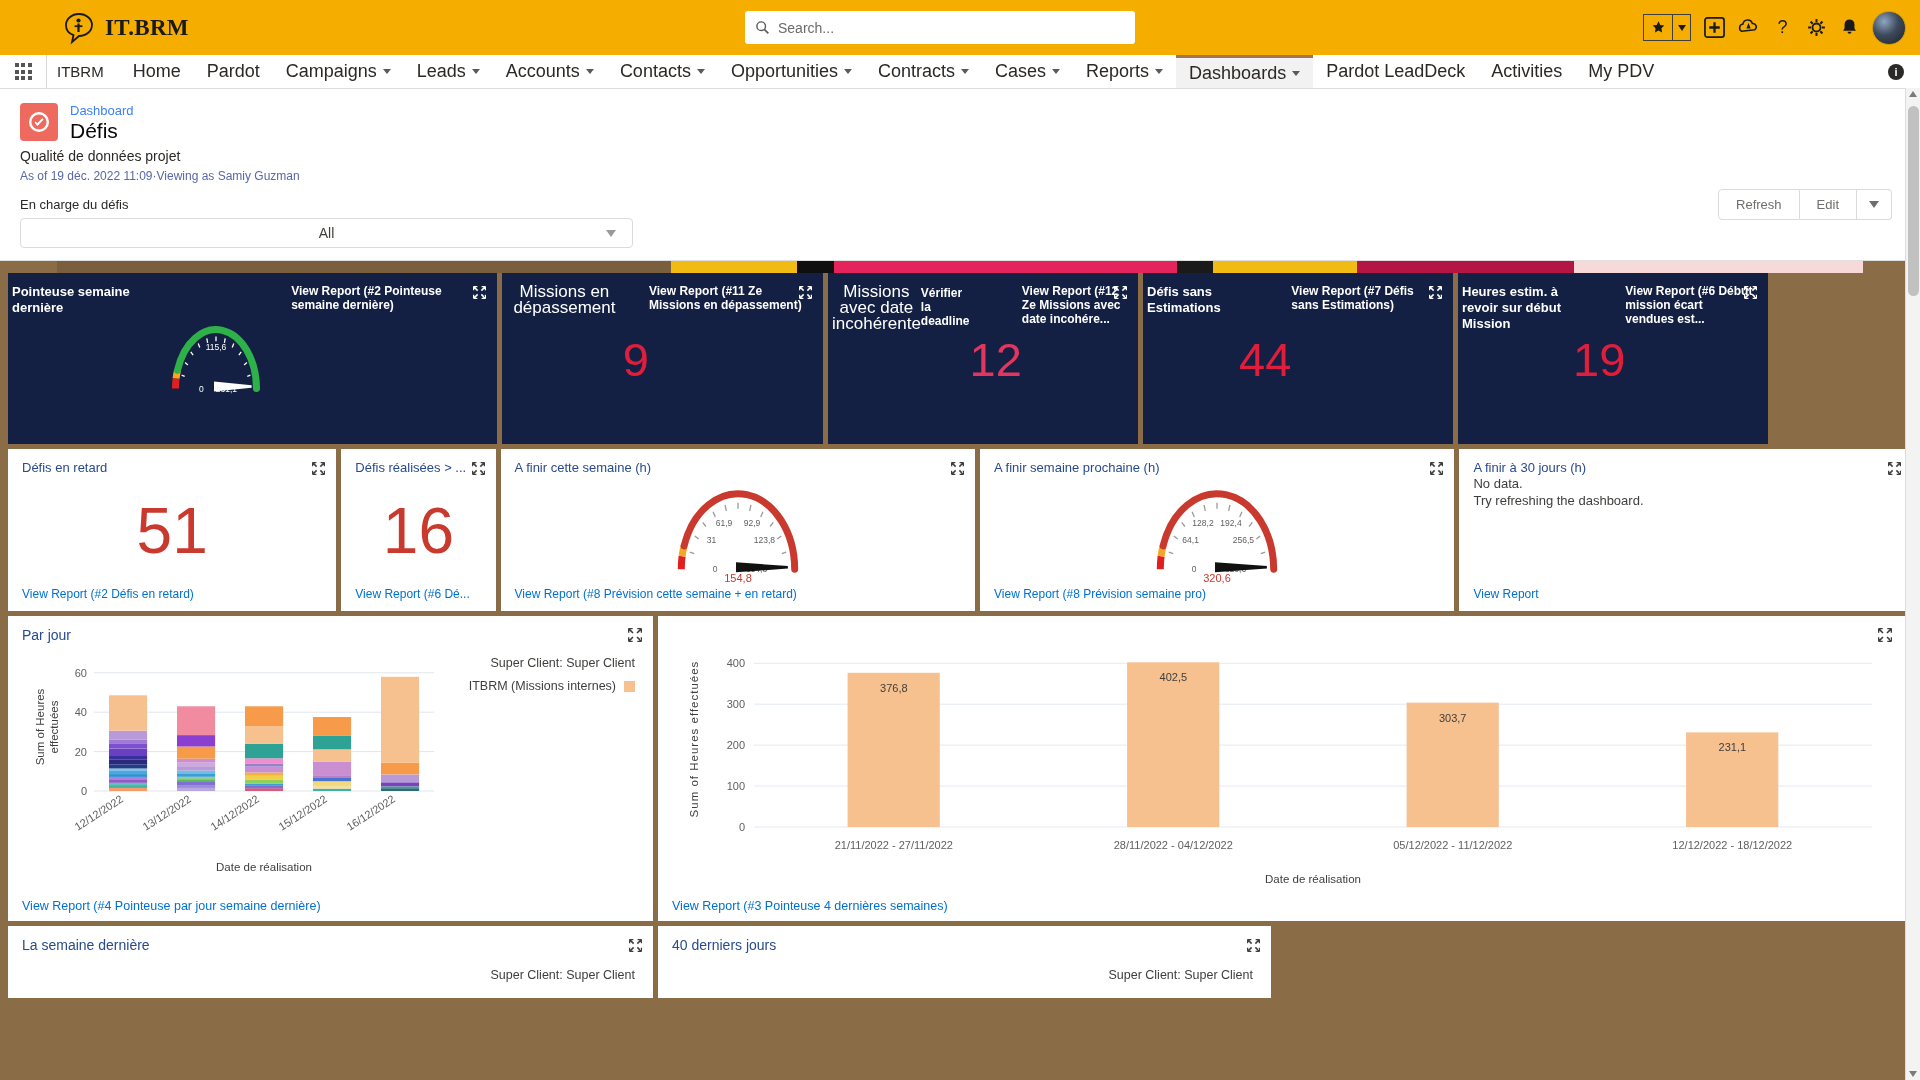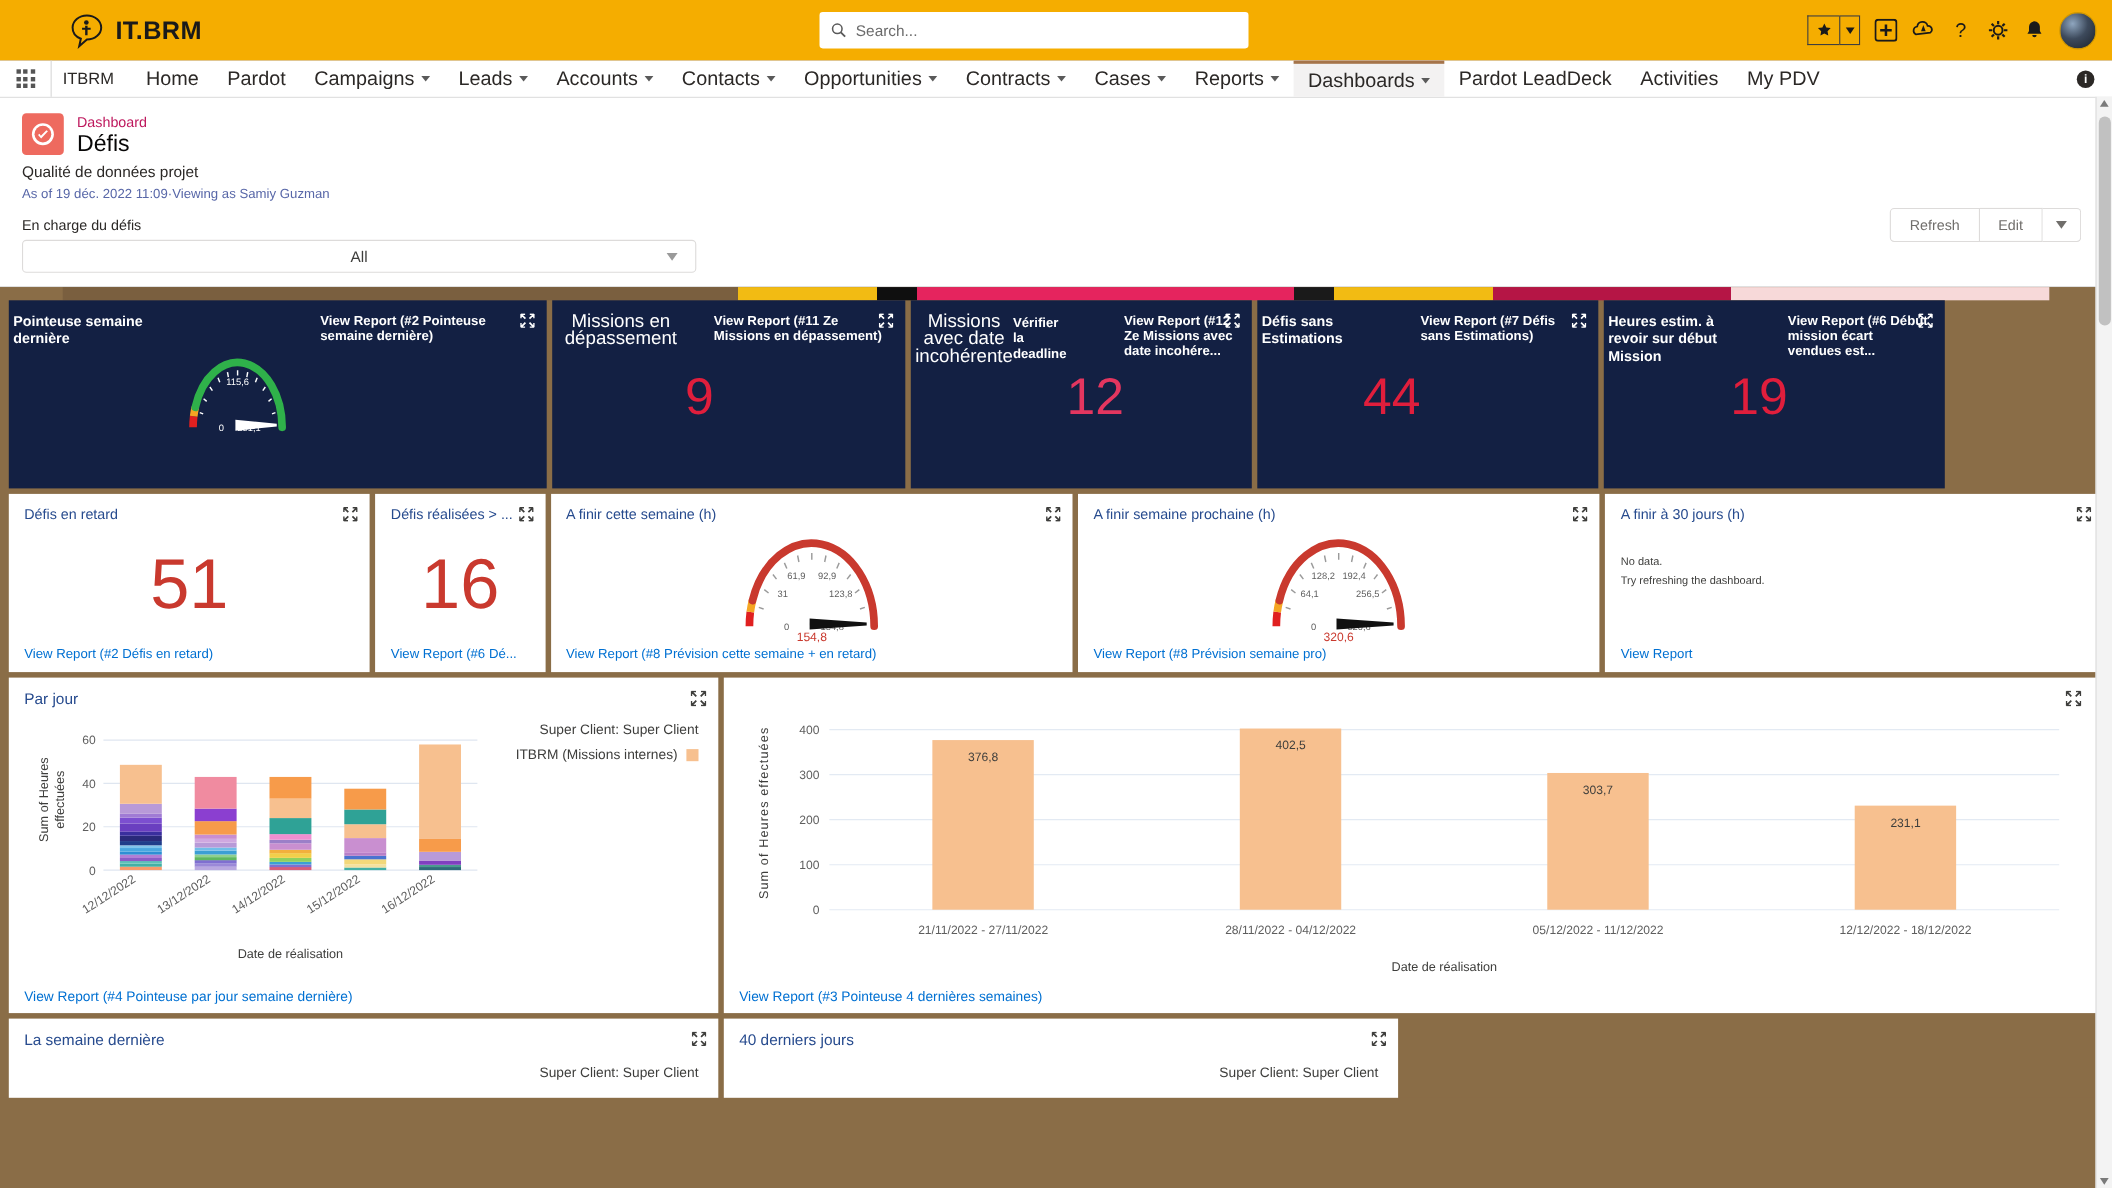--- a/index.html
+++ b/index.html
@@ -12,21 +12,21 @@
 
   
   .topbar {
     height: 55px; background: #f5ad00;
     display: flex; align-items: center; position: relative;
   }
   .logo-wrap { display:flex; align-items:center; margin-left: 62px; gap: 9px; }
   .logo-mark {
     width: 34px; height: 34px; position: relative;
   }
-  .logo-text { font-size: 23px; font-weight: 800; color: #1a1a1a; letter-spacing: .3px; }
+  .logo-text { font-size: 23px; font-weight: 800; color: #1a1a1a; letter-spacing: .3px; font-family: Liberation Serif, serif; }
   .search-box {
     position: absolute; left: 745px; top: 11px;
     width: 390px; height: 33px; background: #fff;
     border-radius: 3px; display: flex; align-items: center;
     padding: 0 10px; gap: 8px;
   }
   .search-box .ph { font-size: 14px; color: #6b6b6b; }
   .top-icons {
     position: absolute; right: 14px; top: 0; height: 55px;
     display: flex; align-items: center; gap: 13px;
@@ -77,21 +77,21 @@
   
   .dash-header {
     background: #fff; padding: 10px 0 0 0; position: relative;
     border-bottom: 1px solid #e0e0e0;
   }
   .dh-top { display:flex; padding: 4px 20px 0 20px; gap: 12px; }
   .dash-icon {
     width: 38px; height: 38px; background: #ee6a5f; border-radius: 4px;
     display:flex;align-items:center;justify-content:center; flex: none;
   }
-  .dh-titles .kind { font-size: 13px; color: #be185d; line-height: 15px; }
+  .dh-titles .kind { font-size: 13px; color: #3b82f6; line-height: 15px; }
   .dh-titles .name { font-size: 21px; color: #080707; line-height: 26px; }
   .dh-sub { font-size: 14px; color: #2b2826; padding: 4px 20px 0 20px; }
   .dh-asof { font-size: 12px; color: #5867a8; padding: 5px 36px 0 20px; }
   .dh-filter-label { font-size: 13px; color: #2b2826; padding: 14px 20px 0 20px; }
   .dh-select {
     margin: 6px 20px 12px 20px; width: 613px; height: 30px;
     border: 1px solid #dddbda; border-radius: 4px; background: #fff;
     display:flex; align-items:center; justify-content:center; position:relative;
     font-size: 14px; color: #3e3e3c;
   }
@@ -142,21 +142,21 @@
   .kpi-white {
     background: #fff; position: relative; height: 162px;
     display: flex; flex-direction: column; padding: 11px 14px 10px 14px;
   }
   .kpi-white .ttl { font-size: 13px; color: #274b8e; }
   .kpi-white .num {
     flex: 1; display:flex; align-items:center; justify-content:center;
     font-size: 64px; color: #c9392e; font-weight: 300; line-height: 1;
   }
   .kpi-white .vlink { font-size: 12px; color: #0070d2; cursor: pointer; }
-  .kpi-white .nodata { font-size: 10px; color: #3e3e3c; margin-top: 28px; line-height: 17px; }
+  .kpi-white .nodata { font-size: 13px; color: #3e3e3c; margin-top: 0; line-height: 17px; }
 
   
   .chart-card { background:#fff; position: relative; padding: 11px 14px 8px 14px; }
   .chart-card .ttl { font-size: 14px; color: #274b8e; }
   .chart-card .vlink { font-size: 12.5px; color: #0070d2; cursor:pointer; }
   .legend { position: absolute; right: 18px; top: 40px; text-align: right; }
   .legend .lg-title { font-size: 12.5px; color: #3e3e3c; margin-bottom: 9px; }
   .legend .lg-row { display:flex; align-items:center; justify-content:flex-end; gap: 8px; font-size: 12.5px; color: #3e3e3c; }
   .legend .sw { width: 11px; height: 11px; background: #f7c08f; display:block; }
 

